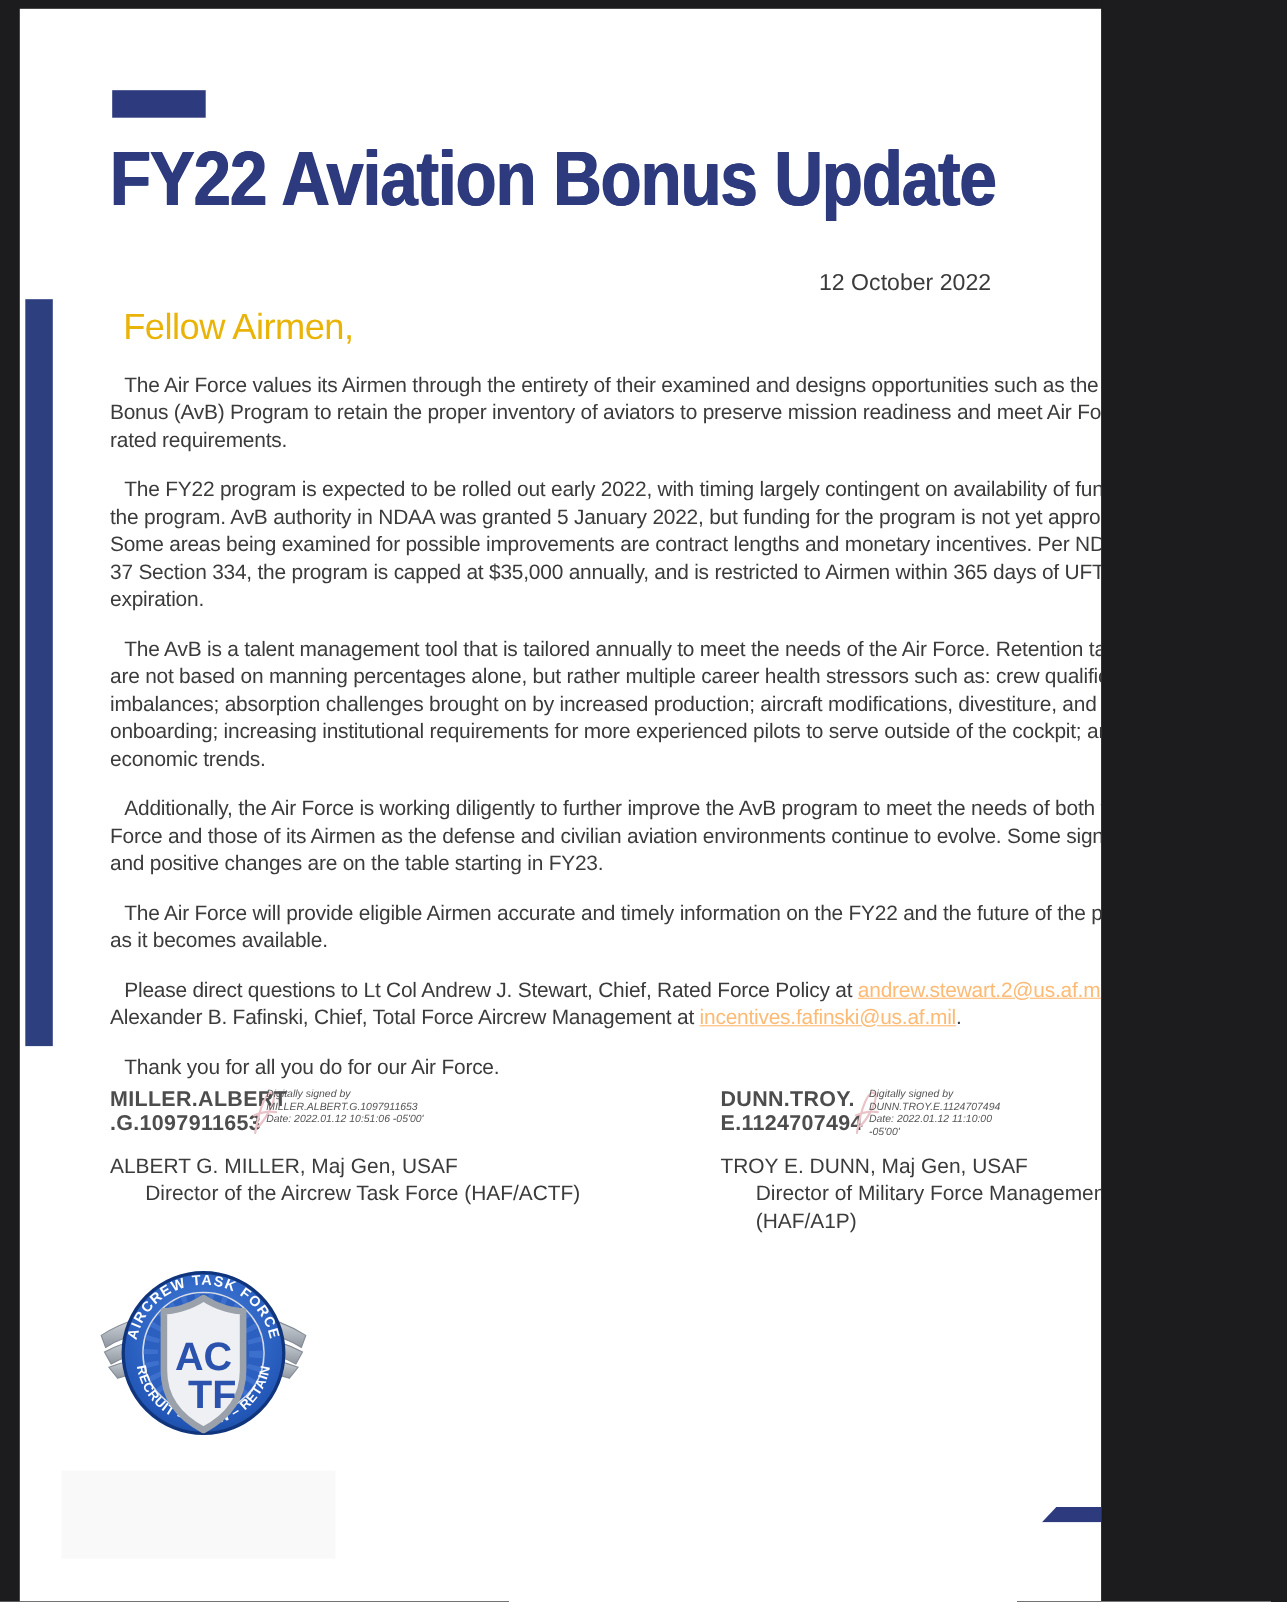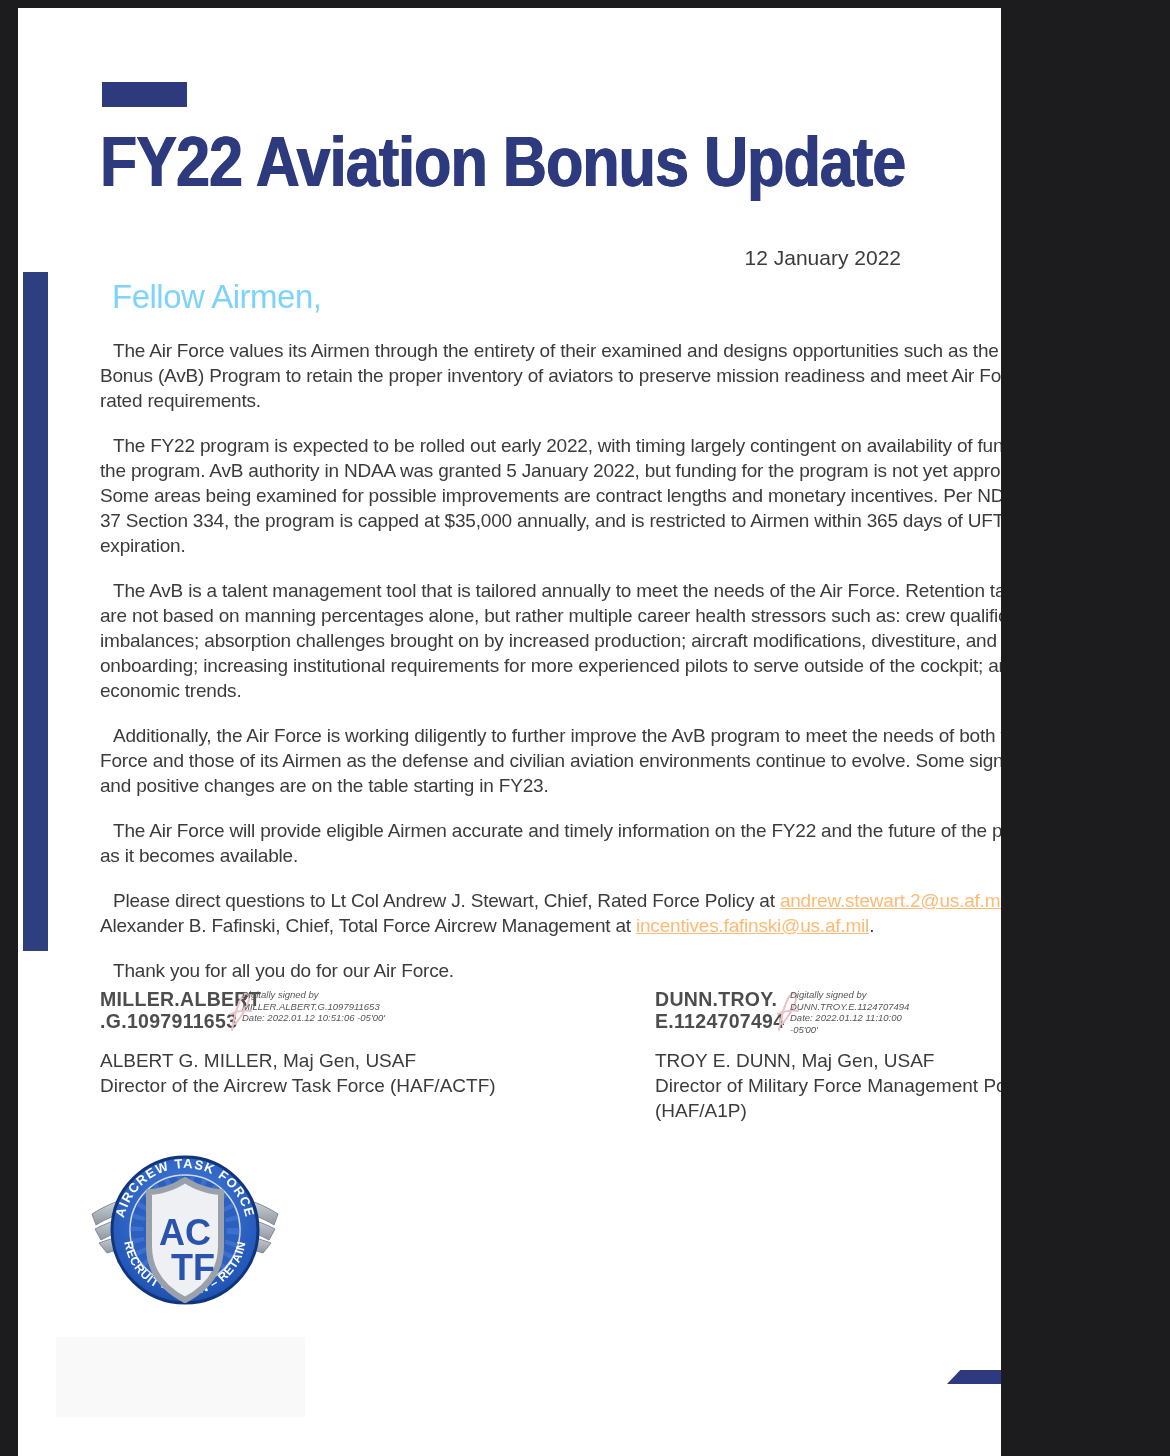--- a/index.html
+++ b/index.html
@@ -17,51 +17,51 @@
     color:#2d3a7d; transform:scaleX(.87); transform-origin:left top;
     text-shadow:.7px 0 0 #2d3a7d, -.7px 0 0 #2d3a7d;
     white-space:nowrap;
   }
 
   .date { position:absolute; top:246px; right:100px; font-size:21px; color:#3b3b3b; }
 
   .side-bar { position:absolute; left:23px; top:272px; width:25px; height:679px; background:#2e3f80; }
 
   .letter { position:absolute; left:100px; top:278px; width:972px; color:#3b3b3b; }
-  .greeting { font-size:33px; letter-spacing:-.5px; line-height:38px; color:#7dd3fc; margin-bottom:22px; margin-left:12px; }
+  .greeting { font-size:33px; letter-spacing:-.5px; line-height:38px; color:#eab308; margin-bottom:22px; margin-left:12px; }
   .letter p { font-size:19px; line-height:25px; margin-bottom:20px; text-indent:13px; letter-spacing:-.2px; }
   .email { color:#fdba74; text-decoration:underline; cursor:pointer; }
 
   .sig { position:absolute; top:988px; color:#3b3b3b; }
   .sig-miller { left:100px; width:540px; }
   .sig-dunn   { left:655px; width:440px; }
   .sig-row { position:relative; height:50px; }
   .sig-id { font-size:19.5px; font-weight:bold; letter-spacing:.3px; line-height:22px; color:#4d4d4d; }
   .sig-id span { display:block; }
   .flourish { position:absolute; left:126px; top:-4px; }
   .sig-note { position:absolute; left:142px; top:1px; width:230px; font-size:9.5px; line-height:11.5px; color:#555;font-style:italic; }
   .sig-note span { display:block; }
   .sig-name { margin-top:10px; font-size:19px; line-height:25px; }
-  .sig-title { font-size:19px; line-height:25px; }
+  .sig-title { font-size:19px; line-height:25px;margin-left:32px; }
 
   .logo { position:absolute; left:90px; top:1150px; }
 
   .faint-rect { position:absolute; left:56px; top:1337px; width:249px; height:80px; background:#f9f9fa; }
   .corner-shape { position:absolute; left:947px; top:1370px; width:133px; height:14px; background:#2d3a7d;
                   clip-path:polygon(10% 0, 100% 0, 100% 100%, 0% 100%); }
 </style>
 </head>
 <body>
 
 <div class="screen">
   <div class="page"></div>
 
   <div class="accent-bar"></div>
   <h1 class="title">FY22 Aviation Bonus Update</h1>
-  <div class="date">12 January 2022</div>
+  <div class="date">12 October 2022</div>
 
   <div class="side-bar"></div>
 
   <div class="letter">
     <div class="greeting">Fellow Airmen,</div>
     <p>The Air Force values its Airmen through the entirety of their examined and designs opportunities such as the Aviation Bonus (AvB) Program to retain the proper inventory of aviators to preserve mission readiness and meet Air Force rated requirements.</p>
     <p>The FY22 program is expected to be rolled out early 2022, with timing largely contingent on availability of funding for the program. AvB authority in NDAA was granted 5 January 2022, but funding for the program is not yet appropriated. Some areas being examined for possible improvements are contract lengths and monetary incentives. Per NDAA Title 37 Section 334, the program is capped at $35,000 annually, and is restricted to Airmen within 365 days of UFT ADSC expiration.</p>
     <p>The AvB is a talent management tool that is tailored annually to meet the needs of the Air Force. Retention targets are not based on manning percentages alone, but rather multiple career health stressors such as: crew qualification imbalances; absorption challenges brought on by increased production; aircraft modifications, divestiture, and onboarding; increasing institutional requirements for more experienced pilots to serve outside of the cockpit; and economic trends.</p>
     <p>Additionally, the Air Force is working diligently to further improve the AvB program to meet the needs of both the Air Force and those of its Airmen as the defense and civilian aviation environments continue to evolve. Some significant and positive changes are on the table starting in FY23.</p>
     <p>The Air Force will provide eligible Airmen accurate and timely information on the FY22 and the future of the program as it becomes available.</p>

